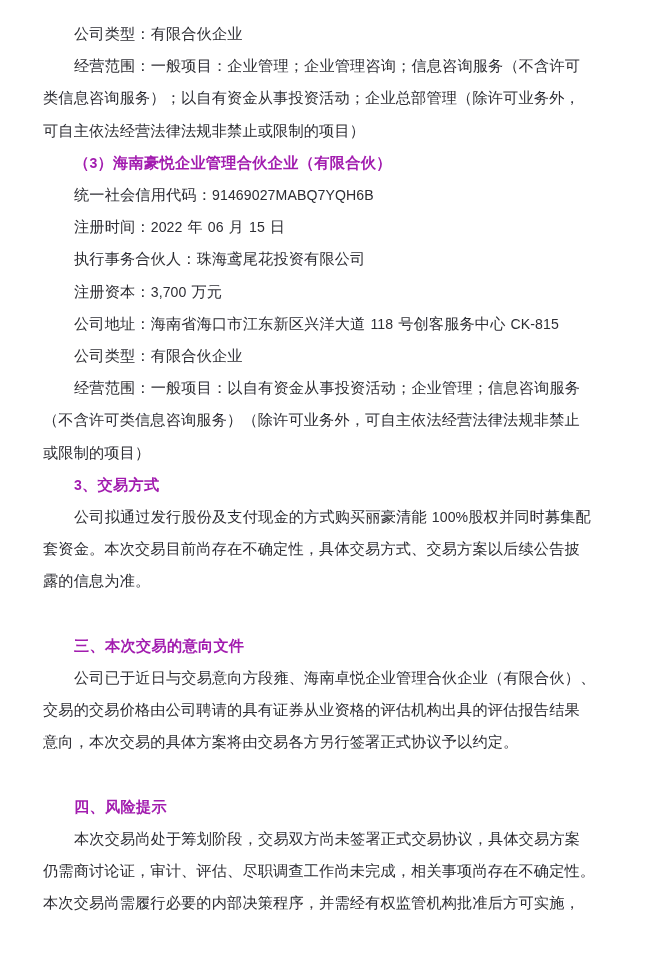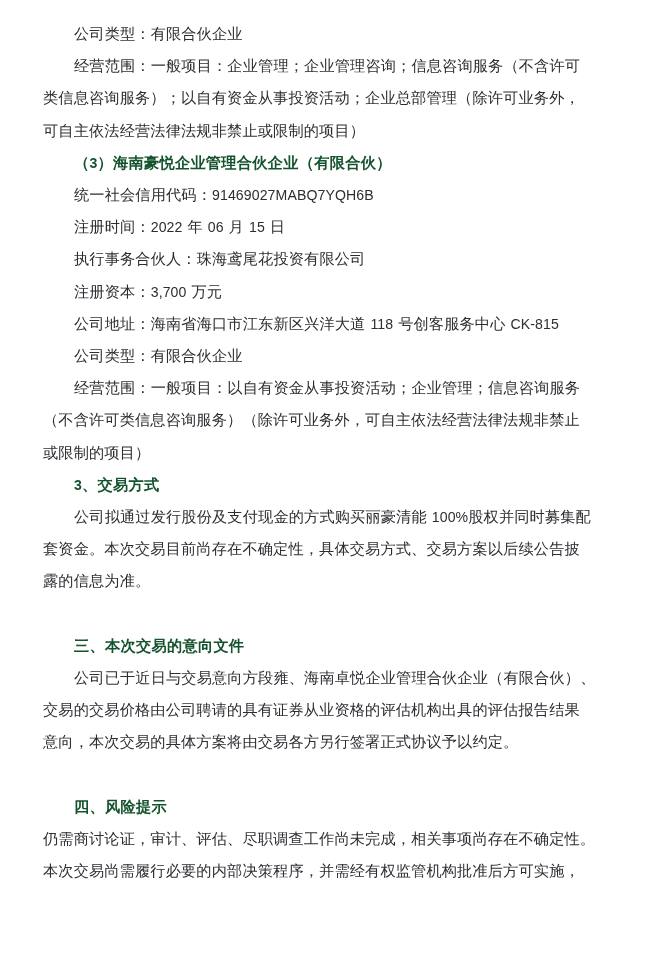--- a/index.html
+++ b/index.html
@@ -28,21 +28,21 @@
     letter-spacing: 0.15px;
     color: #2d2d33;
     white-space: nowrap;
     text-align: left;
   }
   .indent {
     padding-left: 31px;
   }
   .heading {
     font-weight: bold;
-    color: #14532d;
+    color: #a21caf;
     letter-spacing: 0.3px;
   }
   .spacer {
     height: 32.2px;
   }
   
   .num {
     font-family: "Liberation Sans", sans-serif;
     font-size: 14.1px;
     letter-spacing: 0.1px;
@@ -71,16 +71,17 @@
       <div class="line indent">公司拟通过发行股份及支付现金的方式购买丽豪清能 <span class="num">100%</span>股权并同时募集配</div>
       <div class="line">套资金。本次交易目前尚存在不确定性，具体交易方式、交易方案以后续公告披</div>
       <div class="line">露的信息为准。</div>
       <div class="spacer"></div>
       <div class="line indent heading">三、本次交易的意向文件</div>
       <div class="line indent">公司已于近日与交易意向方段雍、海南卓悦企业管理合伙企业（有限合伙）、</div>
       <div class="line">交易的交易价格由公司聘请的具有证券从业资格的评估机构出具的评估报告结果</div>
       <div class="line">意向，本次交易的具体方案将由交易各方另行签署正式协议予以约定。</div>
       <div class="spacer"></div>
       <div class="line indent heading">四、风险提示</div>
+      <div class="line indent">本次交易尚处于筹划阶段，交易双方尚未签署正式交易协议，具体交易方案</div>
       <div class="line">仍需商讨论证，审计、评估、尽职调查工作尚未完成，相关事项尚存在不确定性。</div>
       <div class="line">本次交易尚需履行必要的内部决策程序，并需经有权监管机构批准后方可实施，</div>
     </div>
 </div>
 
 </body></html>

